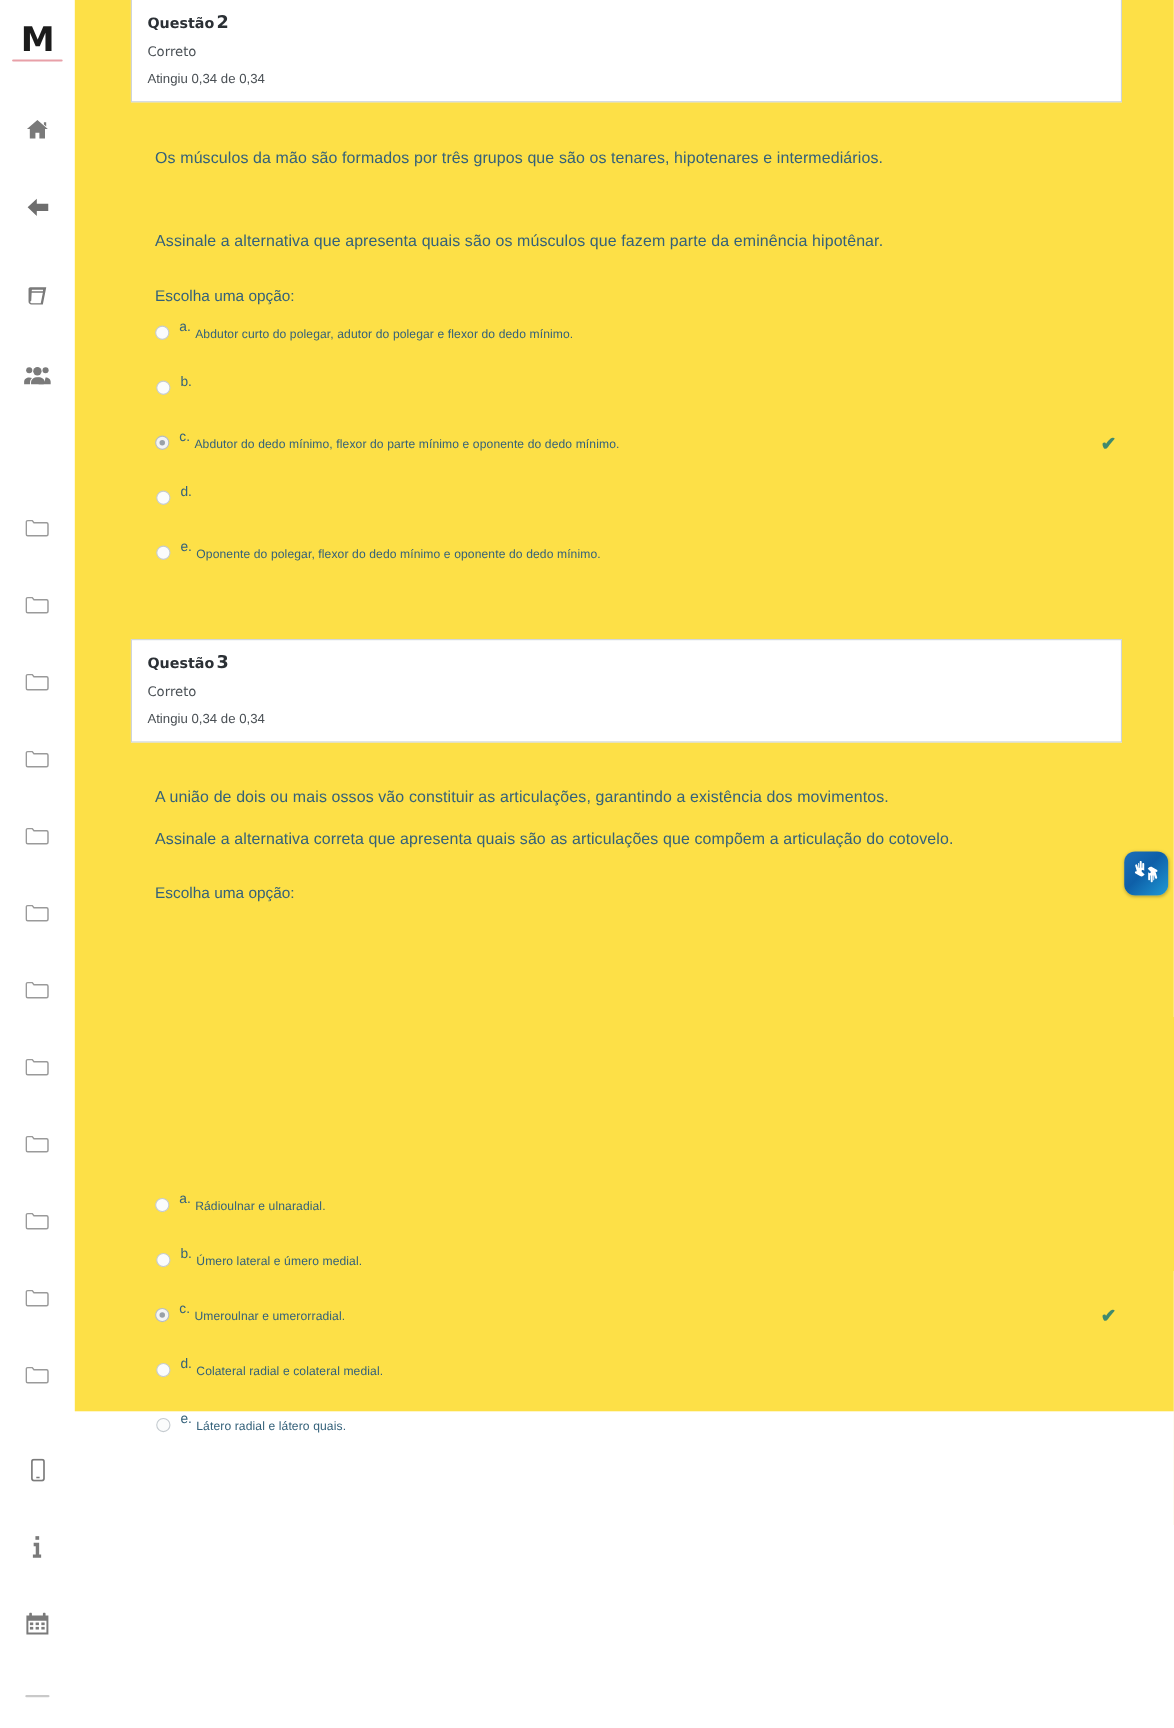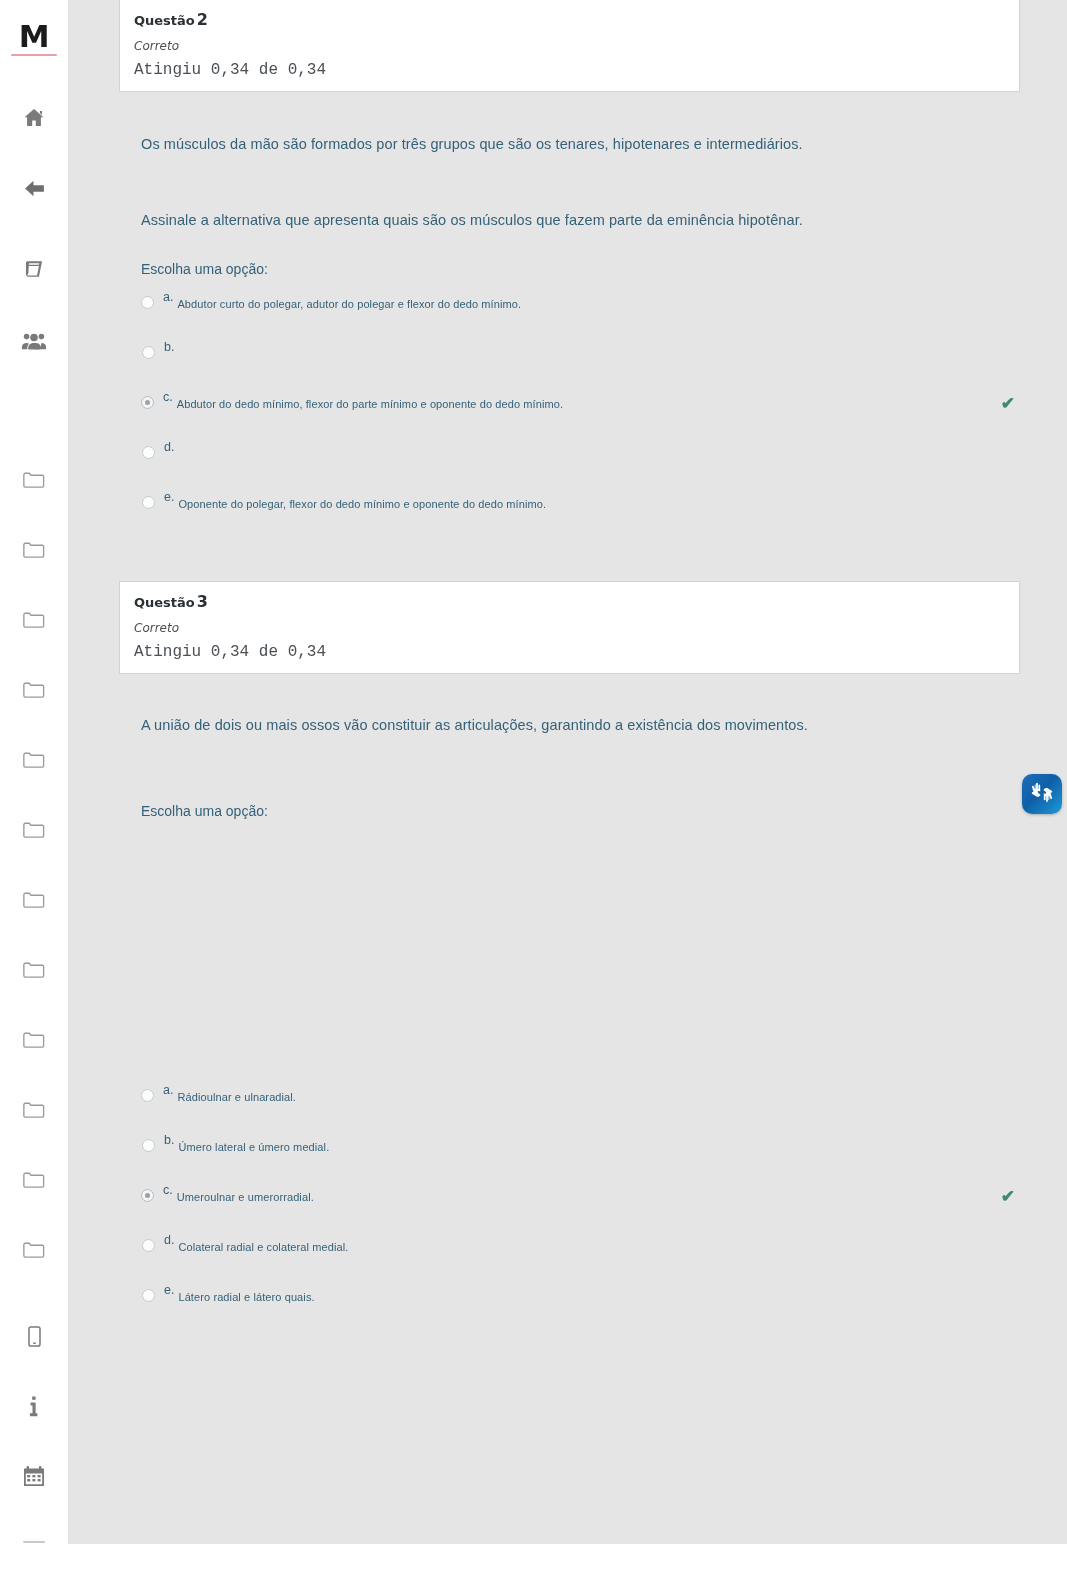--- a/index.html
+++ b/index.html
@@ -60,22 +60,22 @@
     background: #c9c9c9;
     border-radius: 1px;
     margin-top: 30px;
   }
 
   
   #content {
     position: absolute;
     left: 68px; top: 0;
     width: 999px;
-    height: 1544px;
-    background: #e5e5e5;
+    height: 1283px;
+    background: #fde047;
   }
 
   .qbox {
     position: absolute;
     left: 51px;
     width: 901px;
     background: #ffffff;
     border: 1px solid #ced4da;
     padding: 11px 14px 13px 14px;
   }
@@ -91,25 +91,24 @@
     font-size: 16px;
     font-weight: 700;
     margin-left: 2px;
   }
   .qbox-state {
     font-family: "DejaVu Sans", sans-serif;
     font-size: 12px;
     color: #4a5055;
     margin-top: 8px;
     line-height: 16px;
-    font-style: italic;
   }
   .qbox-grade {
-    font-family: Liberation Mono, monospace;
-    font-size: 16px;
+    font-family: Liberation Sans, sans-serif;
+    font-size: 12px;
     color: #4a5055;
     margin-top: 8px;
     line-height: 16px;
   }
 
   .qbody {
     position: absolute;
     left: 73px;
     width: 900px;
   }
@@ -414,20 +413,23 @@
     <div class="qbox-title">
       <span>Questão</span><span class="qnum">3</span>
     </div>
     <div class="qbox-state">Correto</div>
     <div class="qbox-grade">Atingiu 0,34 de 0,34</div>
   </div>
 
   <div class="qbody" style="top:714px;">
     <div class="qtext">A união de dois ou mais ossos vão constituir as articulações, garantindo a existência dos movimentos.</div>
   </div>
+  <div class="qbody" style="top:752px;">
+    <div class="qtext">Assinale a alternativa correta que apresenta quais são as articulações que compõem a articulação do cotovelo.</div>
+  </div>
   <div class="qbody" style="top:800px;">
     <div class="prompt-label">Escolha uma opção:</div>
   </div>
 
   <div class="qbody answers" style="top:831px;">
     <div class="answer-row">
       <span class="radio"></span>
       <span class="ans-letter">a.</span>
       <span class="ans-text">Rádioulnar e ulnaradial.</span>
     </div>

